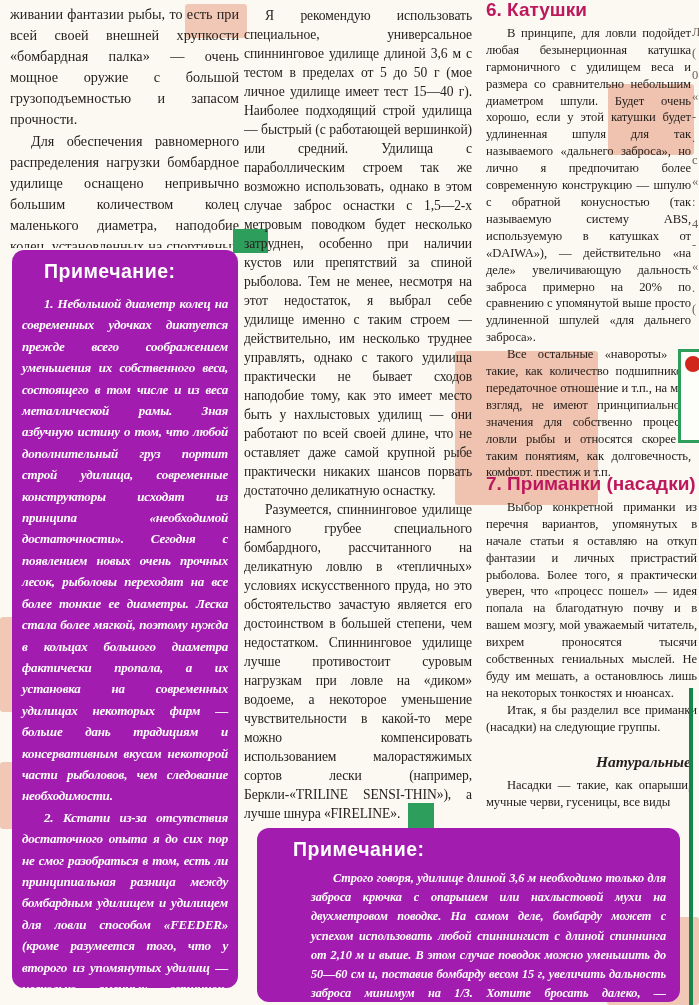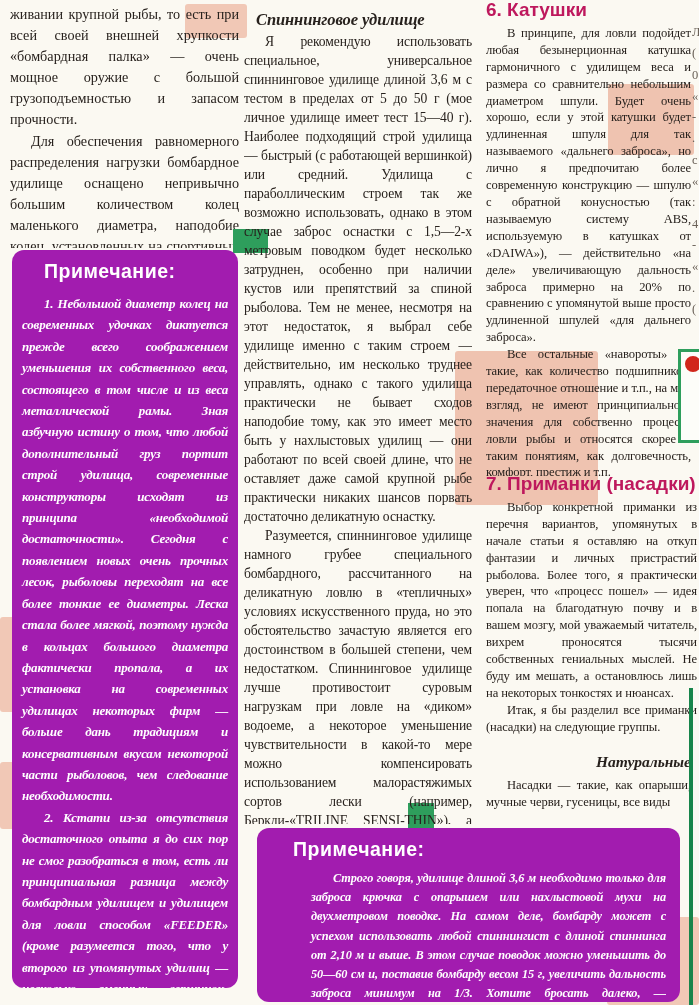--- a/index.html
+++ b/index.html
@@ -57,35 +57,34 @@
 <div id="page">
 
   <div class="pink" style="left:185px;top:4px;width:62px;height:34px;"></div>
   <div class="pink" style="left:0;top:617px;width:18px;height:95px;"></div>
   <div class="pink" style="left:0;top:762px;width:15px;height:67px;"></div>
   <div class="pink soft" style="left:455px;top:351px;width:143px;height:154px;"></div>
   <div class="pink soft" style="left:608px;top:84px;width:86px;height:71px;"></div>
   <div class="pink" style="left:607px;top:917px;width:92px;height:88px;"></div>
 
   <div class="col" id="col-left">
-    <p>живании крупной рыбы, то есть при всей своей внешней хрупкости «бомбардная палка» — очень мощное оружие с большой грузоподъемностью и запасом прочности.</p>
+    <p>живании фантазии рыбы, то есть при всей своей внешней хрупкости «бомбардная палка» — очень мощное оружие с большой грузоподъемностью и запасом прочности.</p>
     <p class="ind">Для обеспечения равномерного распределения нагрузки бомбардное удилище оснащено непривычно большим количеством колец маленького диаметра, наподобие колец, установленных на спортивных матч-удочках для ловли дальним забросом.</p>
   </div>
 
   <div class="green-sq" style="left:233px;top:229px;width:35px;height:24px;"></div>
   <div class="green-sq" style="left:408px;top:803px;width:26px;height:25px;"></div>
 
   <div class="note-box" id="left-note">
     <div class="note-title">Примечание:</div>
     <p>1. Небольшой диаметр колец на современных удочках диктуется прежде всего соображением уменьшения их собственного веса, состоящего в том числе и из веса металлической рамы. Зная азбучную истину о том, что любой дополнительный груз портит строй удилища, современные конструкторы исходят из принципа «необходимой достаточности». Сегодня с появлением новых очень прочных лесок, рыболовы переходят на все более тонкие ее диаметры. Леска стала более мягкой, поэтому нужда в кольцах большого диаметра фактически пропала, а их установка на современных удилищах некоторых фирм — больше дань традициям и консервативным вкусам некоторой части рыболовов, чем следование необходимости.</p>
     <p>2. Кстати из-за отсутствия достаточного опыта я до сих пор не смог разобраться в том, есть ли принципиальная разница между бомбардным удилищем и удилищем для ловли способом «FEEDER» (кроме разумеется того, что у второго из упомянутых удилищ — несколько сменных вершинок-сторожков разной жесткости), поэтому пока этот вопрос находится у меня в стадии осмысления, я частенько с успехом использую свое бомбардное удилище, в том числе и для ловли «на FEEDER». Исходя из этого, можно с известной долей вероятности предположить и обратное, а именно, что некоторые «фидерные» удилища можно использовать для ловли на бомбарду.</p>
   </div>
 
   <div class="col" id="col-mid">
-    <h3>Спиннинговое удилище</h3>
     <p class="ind">Я рекомендую использовать специальное, универсальное спиннинговое удилище длиной 3,6 м с тестом в пределах от 5 до 50 г (мое личное удилище имеет тест 15—40 г). Наиболее подходящий строй удилища — быстрый (с работающей вершинкой) или средний. Удилища с параболлическим строем так же возможно использовать, однако в этом случае заброс оснастки с 1,5—2-х метровым поводком будет несколько затруднен, особенно при наличии кустов или препятствий за спиной рыболова. Тем не менее, несмотря на этот недостаток, я выбрал себе удилище именно с таким строем — действительно, им несколько труднее управлять, однако с такого удилища практически не бывает сходов наподобие тому, как это имеет место быть у нахлыстовых удилищ — они работают по всей своей длине, что не оставляет даже самой крупной рыбе практически никаких шансов порвать достаточно деликатную оснастку.</p>
     <p class="ind">Разумеется, спиннинговое удилище намного грубее специального бомбардного, рассчитанного на деликатную ловлю в «тепличных» условиях искусственного пруда, но это обстоятельство зачастую является его достоинством в большей степени, чем недостатком. Спиннинговое удилище лучше противостоит суровым нагрузкам при ловле на «диком» водоеме, а некоторое уменьшение чувствительности в какой-то мере можно компенсировать использованием малорастяжимых сортов лески (например, Беркли-«TRILINE SENSI-THIN»), а лучше шнура «FIRELINE».</p>
   </div>
 
   <div class="col" id="sec6">
     <h2 class="red-head">6. Катушки</h2>
     <p class="ind">В принципе, для ловли подойдет любая безынерционная катушка гармоничного с удилищем веса и размера со сравнительно небольшим диаметром шпули. Будет очень хорошо, если у этой катушки будет удлиненная шпуля для так называемого «дальнего заброса», но лично я предпочитаю более современную конструкцию — шпулю с обратной конусностью (так называемую систему ABS, используемую в катушках от «DAIWA»), — действительно «на деле» увеличивающую дальность заброса примерно на 20% по сравнению с упомянутой выше просто удлиненной шпулей «для дальнего заброса».</p>
     <p class="ind">Все остальные «навороты» — такие, как количество подшипников, передаточное отношение и т.п., на мой взгляд, не имеют принципиального значения для собственно процесса ловли рыбы и относятся скорее к таким понятиям, как долговечность, комфорт, престиж и т.п.</p>
   </div>
 

